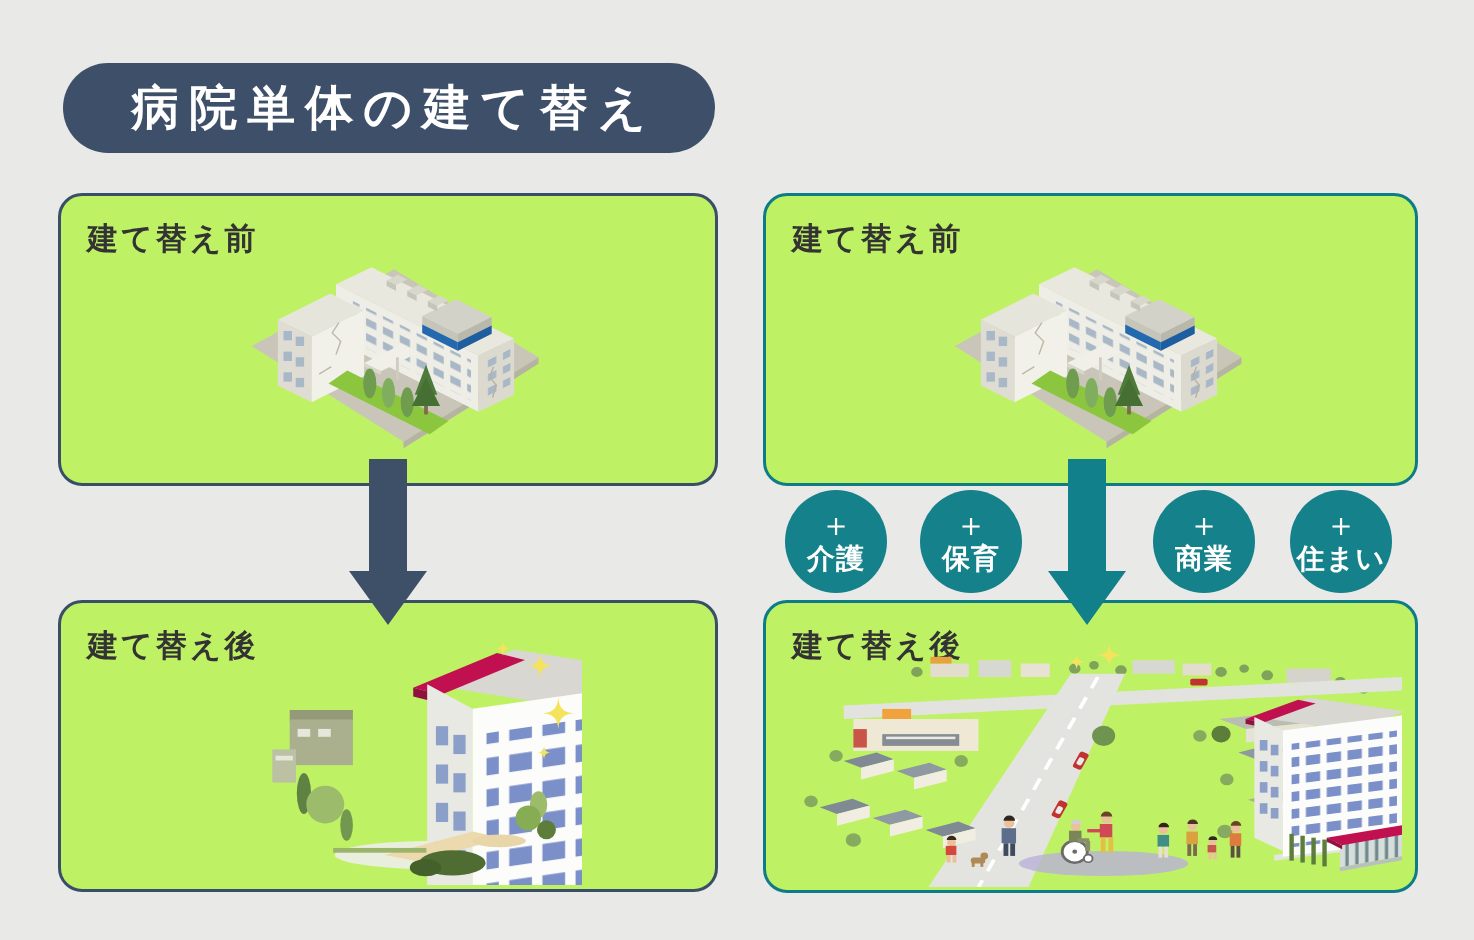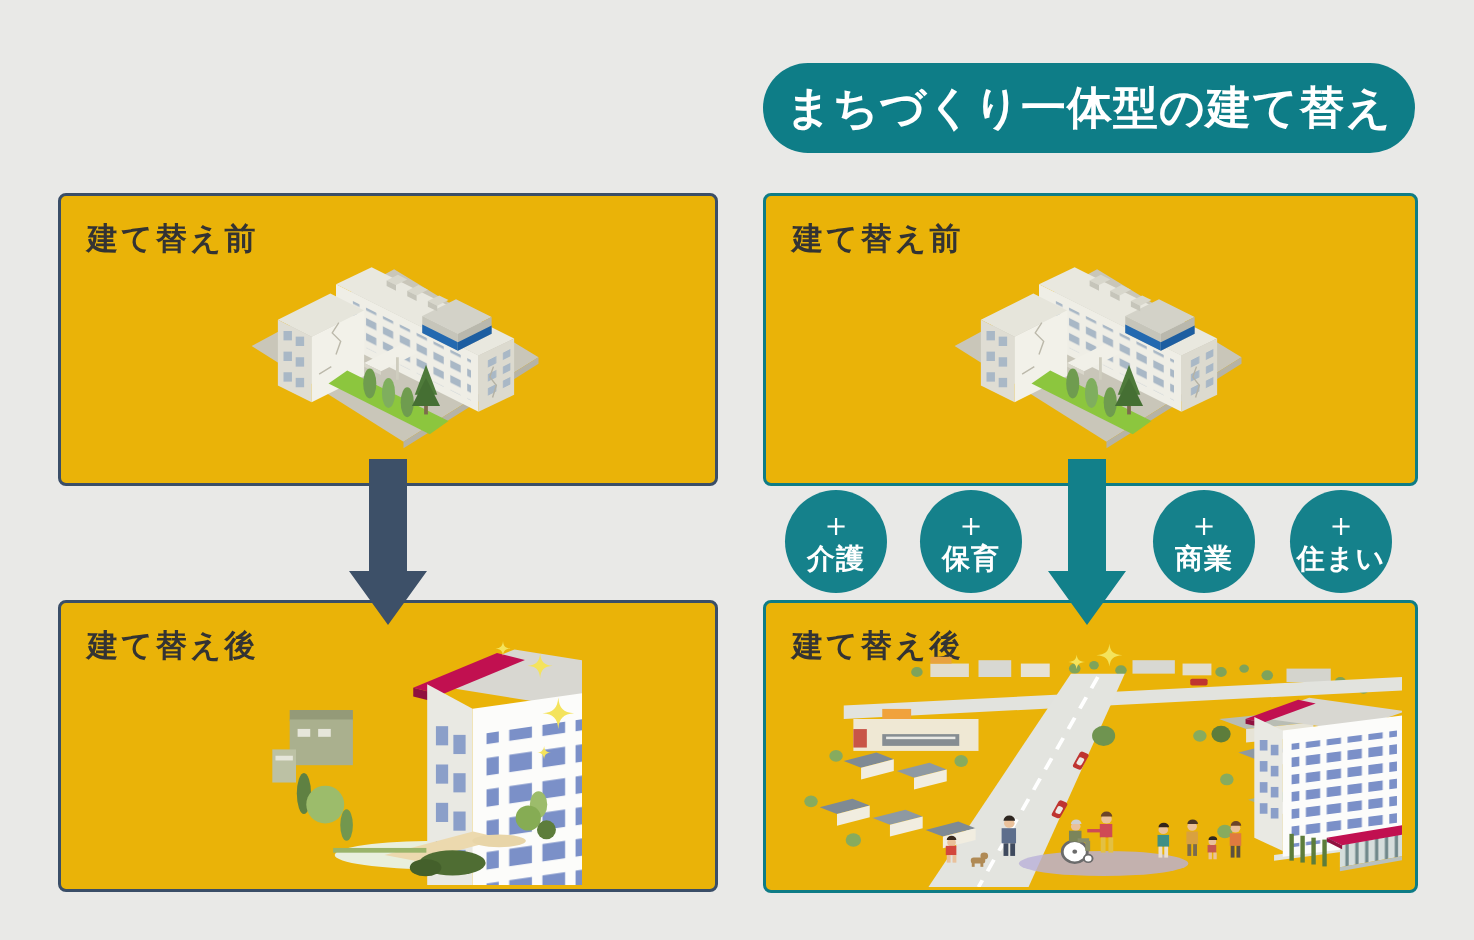--- a/index.html
+++ b/index.html
@@ -6,22 +6,22 @@
   html,body { width:1474px; height:940px; }
   body { font-family:"Liberation Sans","DejaVu Sans",sans-serif; }
   .canvas { position:relative; width:1474px; height:940px; background:#e9e9e7; overflow:hidden; }
 
   .pill { position:absolute; top:63px; height:90px; border-radius:46px;
           display:flex; align-items:center; justify-content:center;
           color:#fff; font-weight:bold; }
   .pill-left  { left:63px;  width:652px; background:#3e5069; font-size:48px; letter-spacing:10px; padding-left:10px; }
   .pill-right { left:763px; width:652px; background:#0e7d87; font-size:45px; letter-spacing:1px; }
 
-  .panel-box { position:absolute; width:660px; height:293px; background:#eab308;
-               border-radius:8px; }
+  .panel-box { position:absolute; width:660px; height:293px; background:#bef264;
+               border-radius:24px; }
   .navy-border { border:3px solid #3a4e68; }
   .teal-border { border:3px solid #0e7c86; }
   .box-tl { left:58px;  top:193px; }
   .box-bl { left:58px;  top:600px; height:292px; }
   .box-tr { left:763px; top:193px; width:655px; }
   .box-br { left:763px; top:600px; width:655px; height:293px; }
 
   .box-label { position:absolute; left:26px; top:22px; font-size:31px; font-weight:bold;
                color:#333333; letter-spacing:3px; }
 
@@ -150,22 +150,22 @@
           <rect x="54" y="150" width="4" height="28"></rect>
         <rect x="64" y="152" width="4" height="28"></rect>
           <rect x="74" y="154" width="4" height="28"></rect>
       </g>
     </symbol>
   </defs>
 </svg>
 
 <div class="canvas">
 
-  <div class="pill pill-right">
-    <span>まちづくり一体型の建て替え</span>
+  <div class="pill pill-left">
+    <span>病院単体の建て替え</span>
   </div>
 
   <div class="panel-box navy-border box-tl">
     <div class="box-label">建て替え前</div>
     <svg class="illus illus-old-l" viewBox="0 0 320 240">
       <use href="#sym-old-hospital"></use>
     </svg>
   </div>
 
   <div class="panel-box teal-border box-tr">

